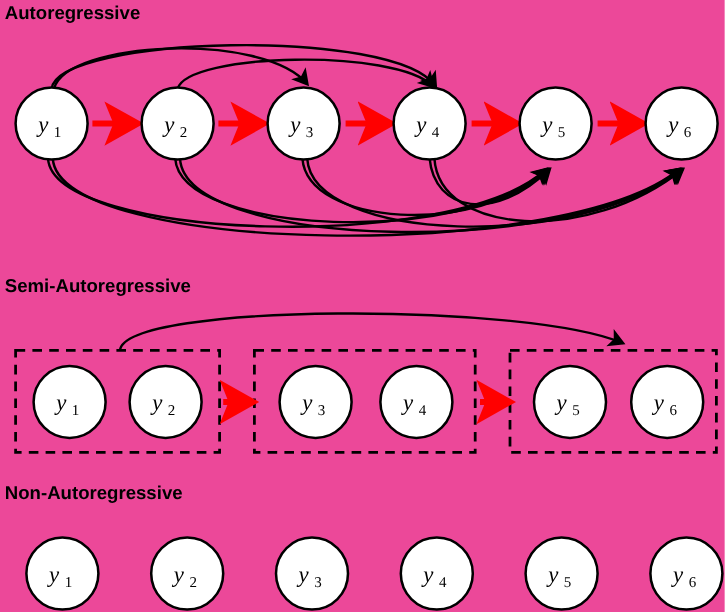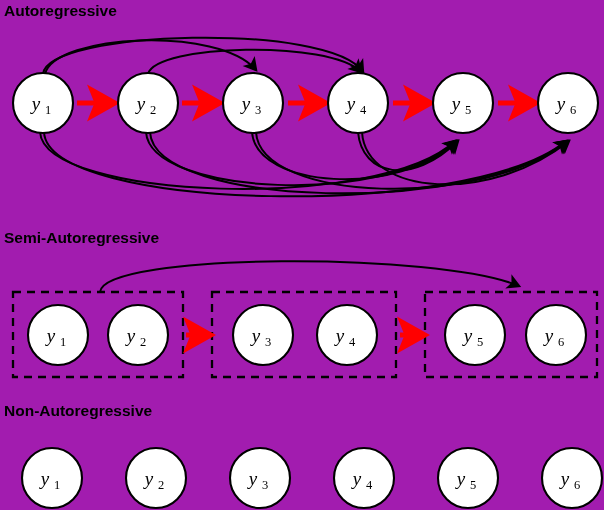--- a/index.html
+++ b/index.html
@@ -1,18 +1,18 @@
 <!DOCTYPE html>
 <html><head>
 <meta charset="utf-8">
 <style>
   html,body{margin:0;padding:0;background:#ffffff;}
   body{width:604px;height:510px;overflow:hidden;
        font-family:"Liberation Sans","DejaVu Sans",sans-serif;}
-  #stage{position:relative;width:604px;height:510px;background:#a21caf;}
+  #stage{position:relative;width:604px;height:510px;background:#ec4899;}
   svg.layer{position:absolute;left:0;top:0;width:604px;height:510px;}
   .sect-title{font-family:"Liberation Sans","DejaVu Sans",sans-serif;
               font-weight:bold;font-size:15.5px;fill:#000;}
   .nodelbl{font-family:"Liberation Serif","DejaVu Serif",serif;
            font-style:italic;font-size:19px;fill:#000;}
   .nodesub{font-family:"Liberation Serif","DejaVu Serif",serif;
            font-style:normal;font-size:12.5px;fill:#000;}
   .circ{fill:#ffffff;stroke:#000000;stroke-width:2.1;}
   .arc{fill:none;stroke:#000000;stroke-width:2.0;}
   .dbox{fill:none;stroke:#000000;stroke-width:2.3;stroke-dasharray:8 6;}

